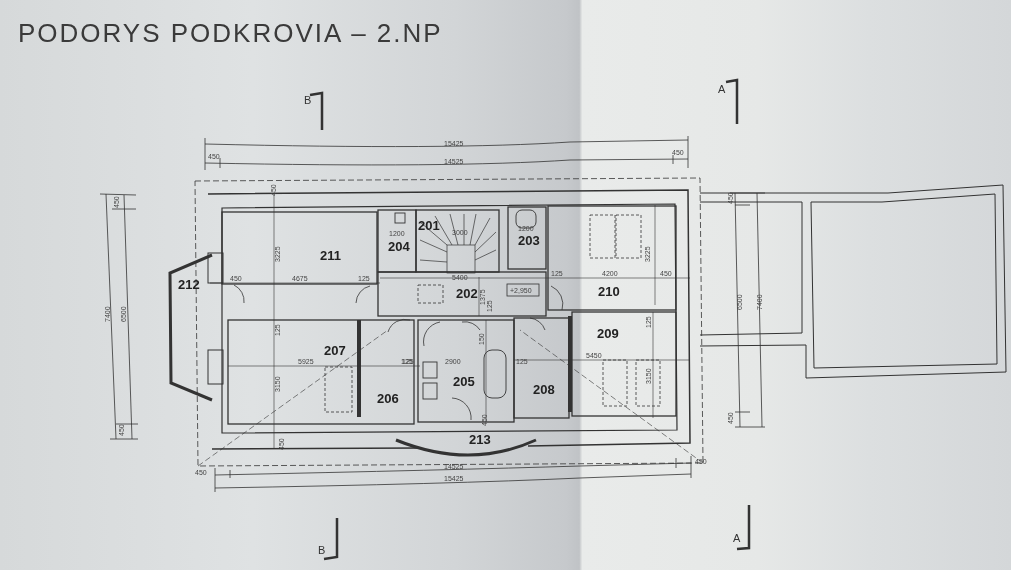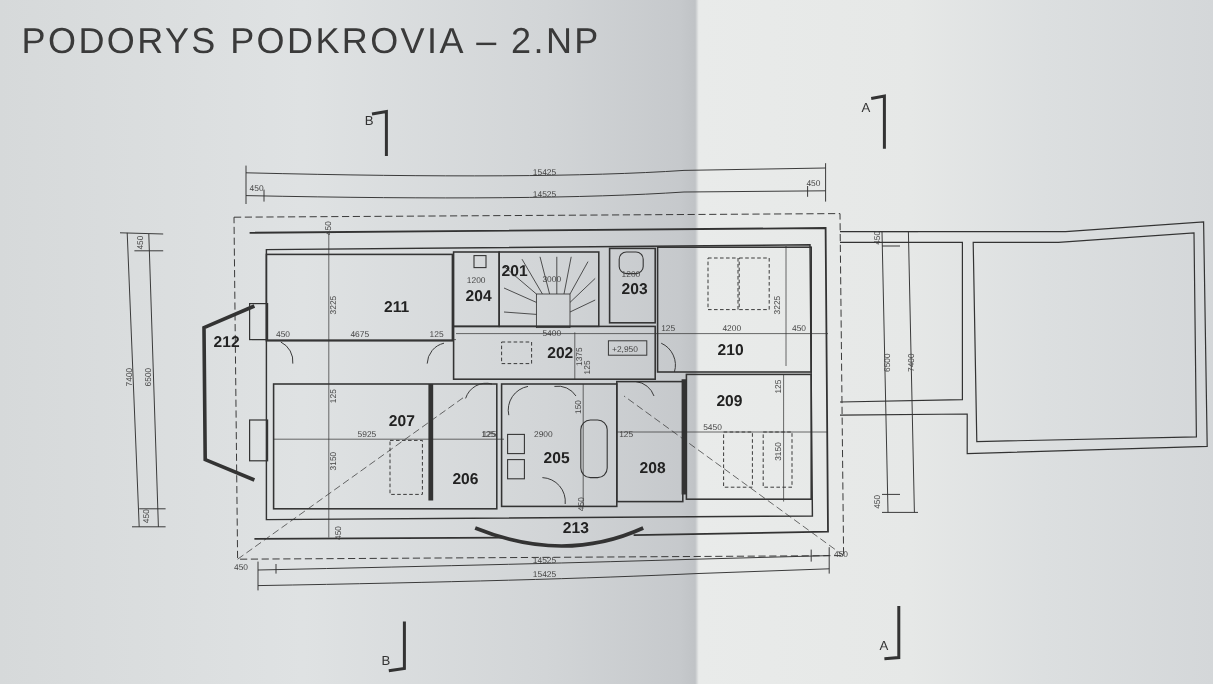--- a/index.html
+++ b/index.html
@@ -1,19 +1,19 @@
 <!DOCTYPE html>
 <html><head>
 <meta charset="utf-8">
 <style>
   html,body{margin:0;padding:0;}
   body{width:1011px;height:570px;overflow:hidden;position:relative;
     background:linear-gradient(90deg,#d6d9da 0%,#dfe2e3 25%,#d2d5d7 45%,#c6c9cc 56%,#c0c3c6 57.3%,#e9ebea 57.6%,#e6e8e7 75%,#dcdfe0 86%,#d4d7d9 100%);
     font-family:"Liberation Sans",sans-serif;color:#2a2a2a;}
-  .title{position:absolute;left:18px;top:18px;font-size:30px;letter-spacing:2px;color:#3a3a3a;font-weight:normal;}
+  .title{position:absolute;left:18px;top:18px;font-size:26px;letter-spacing:2px;color:#3a3a3a;font-weight:normal;}
   svg{position:absolute;left:0;top:0;}
   .lbl{font-family:"Liberation Sans",sans-serif;fill:#222;}
   .room{font-size:13px;font-weight:bold;}
   .dim{font-size:7px;fill:#444;}
   .sec{font-size:11px;fill:#333;}
 </style>
 </head>
 <body>
 
 <div class="title">PODORYS PODKROVIA – 2.NP</div>

